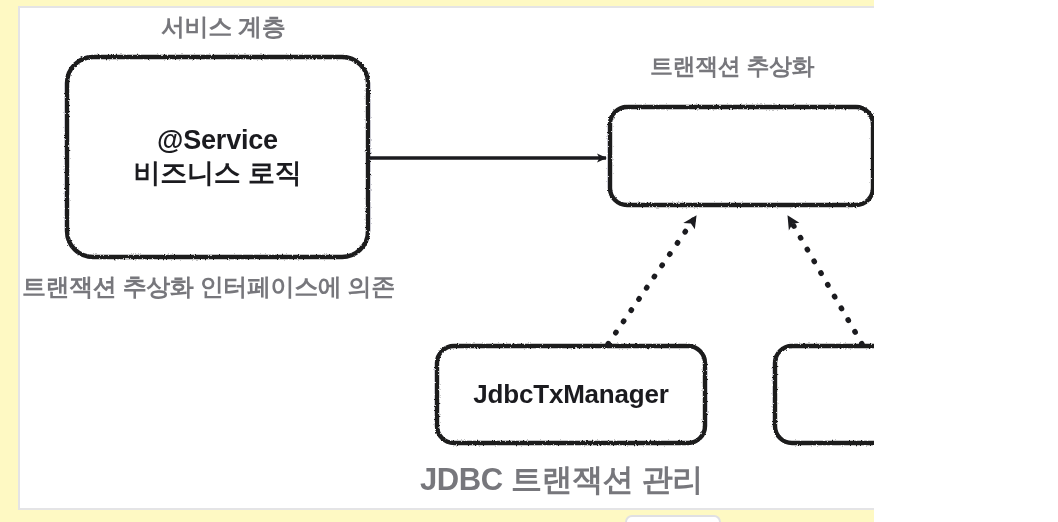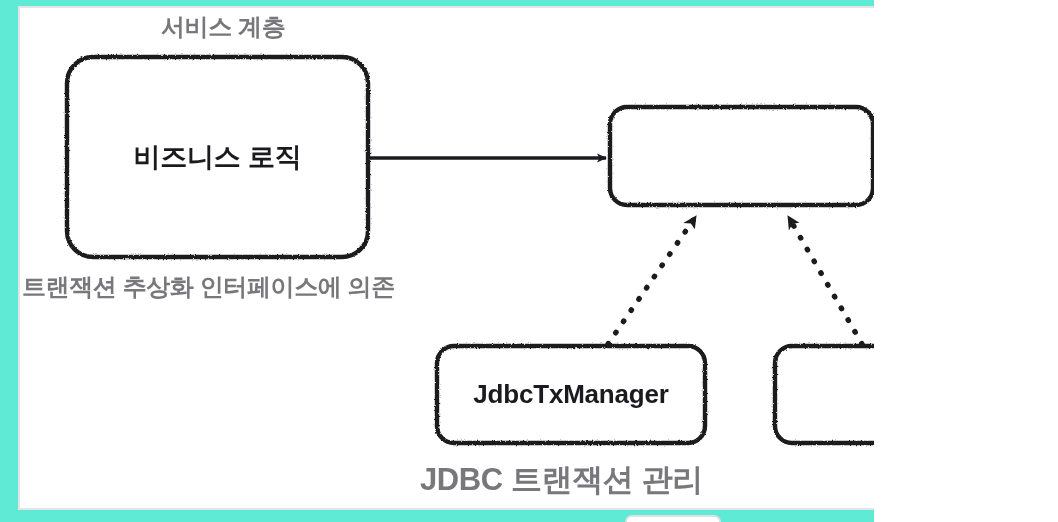--- a/index.html
+++ b/index.html
@@ -7,21 +7,21 @@
     padding: 0;
     background: #ffffff;
   }
   body {
     font-family: "Liberation Sans", "DejaVu Sans", sans-serif;
   }
   #canvas {
     position: relative;
     width: 874px;
     height: 522px;
-    background: #5eead4;
+    background: #fef9c3;
     overflow: hidden;
   }
   .frame {
     position: absolute;
     left: 18px;
     top: 6px;
     width: 1022px;
     height: 504px;
     border: 2px solid #e4e4e6;
     background: #ffffff;
@@ -156,27 +156,29 @@
 
     <line x1="369" y1="158" x2="606" y2="158" stroke="#1b1b1f" stroke-width="3.4" marker-end="url(#arrow-solid)"></line>
 
     <line x1="608" y1="344" x2="696" y2="216" stroke="#1b1b1f" stroke-width="5.4" stroke-linecap="round" stroke-dasharray="0.6 13" marker-end="url(#arrow-impl)"></line>
 
     <line x1="862" y1="344" x2="788" y2="216" stroke="#1b1b1f" stroke-width="5.4" stroke-linecap="round" stroke-dasharray="0.6 13" marker-end="url(#arrow-impl)"></line>
   </svg>
 
   <div class="caption" id="caption-service-layer">서비스 계층</div>
 
+  <div class="caption" id="caption-tx-abstraction">트랜잭션 추상화</div>
 
   <div class="caption" id="caption-depends">트랜잭션 추상화 인터페이스에 의존</div>
 
   <div class="caption" id="caption-jdbc">JDBC 트랜잭션 관리</div>
 
 
   <div class="node" id="node-service">
+    <div class="node-line">@Service</div>
     <div class="node-line">비즈니스 로직</div>
   </div>
 
 
   <div class="node" id="node-jdbc">
     <div class="node-line">JdbcTxManager</div>
   </div>
 
 
   <div class="bottom-stub"></div>

